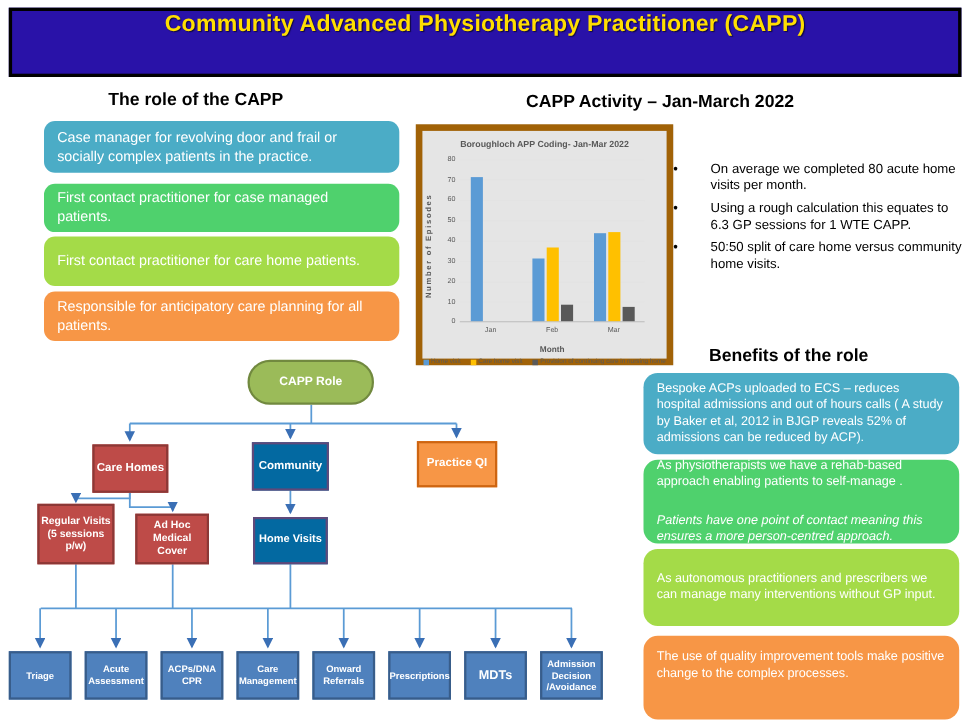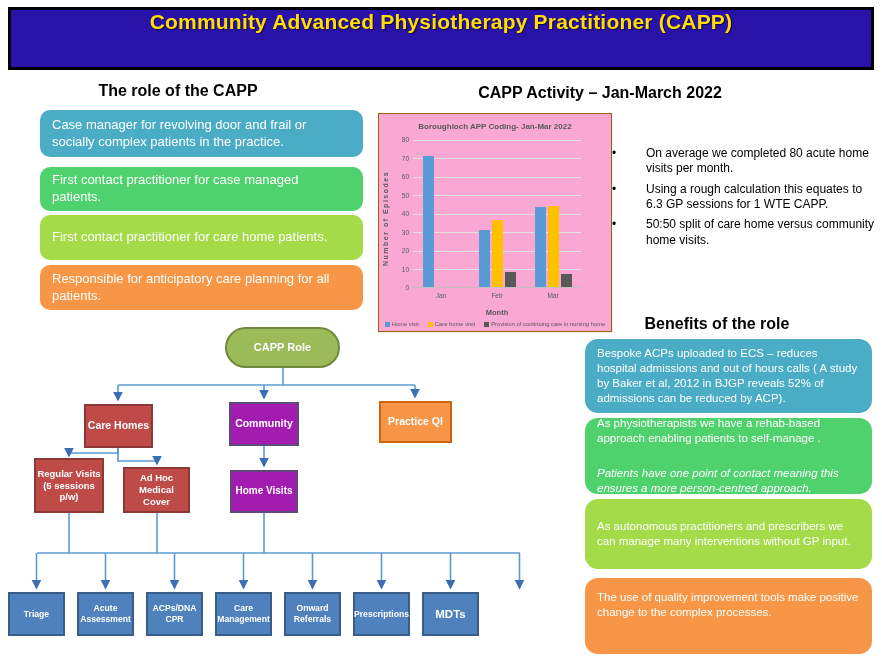--- a/index.html
+++ b/index.html
@@ -32,21 +32,21 @@
   #benefit-3 { top:499px; height:70px; }
   #benefit-4 { top:578px; height:76px; justify-content:flex-start; padding-top:12px; }
 
   
   .bullets { position:absolute; left:612px; top:146px; width:268px; list-style:none; }
   .bullets li { display:flex; font-size:12px; color:#000; line-height:1.28; margin-bottom:5px; }
   .bullets .dot { width:34px; flex:0 0 34px; font-size:12px; }
 
   
   #chart-panel { position:absolute; left:378px; top:113px; width:234px; height:219px;
-    background:#f9a8d4; border:1px solid #a16207; box-shadow:1px 1px 2px rgba(0,0,0,.08); }
+    background:#e5e5e5; border:6px solid #a16207; box-shadow:1px 1px 2px rgba(0,0,0,.08); }
   #chart-title { position:absolute; left:0; top:8px; width:100%; text-align:center;
     font-size:8px; color:#595959; font-weight:600; }
   #chart-ylabel { position:absolute; left:3px; top:30px; height:148px; writing-mode:vertical-rl;
     transform:rotate(180deg); text-align:center; font-size:7px; letter-spacing:1.5px; color:#595959; font-weight:600; }
   #plot { position:absolute; left:34px; top:26px; width:168px; height:148px; border-bottom:1px solid #bfbfbf; }
   .gridline { position:absolute; left:0; width:100%; height:1px; background:#e3e3e3; }
   .ytick { position:absolute; left:14px; width:16px; text-align:right; font-size:6.5px; color:#595959; }
   .bar-group { position:absolute; bottom:0; height:100%; display:flex; align-items:flex-end;
     justify-content:center; gap:2px; }
   .bar { width:11px; }
@@ -58,21 +58,21 @@
     justify-content:center; gap:9px; }
   .legend-item { display:flex; align-items:center; gap:2px; font-size:5.8px; color:#595959; }
   .legend-swatch { width:5px; height:5px; display:inline-block; }
 
   
   .node { position:absolute; color:#fff; display:flex; align-items:center; justify-content:center;
     text-align:center; font-weight:bold; line-height:1.25; }
   #node-root { left:225px; top:327px; width:115px; height:41px; background:#9bbb59;
     border:2px solid #71893f; border-radius:21px; font-size:11px; }
   .red-node { background:#be4b48; border:2px solid #8c3836; }
-  .purple-node { background:#a21caf; border:2px solid #5f497a; }
+  .purple-node { background:#0369a1; border:2px solid #5f497a; }
   #node-care-homes { left:84px; top:404px; width:69px; height:44px; font-size:10.5px; }
   #node-community { left:229px; top:402px; width:70px; height:44px; font-size:10.5px; }
   #node-practice-qi { left:379px; top:401px; width:73px; height:42px; background:#f79646;
     border:2px solid #ce6511; font-size:10.5px; }
   #node-regular-visits { left:34px; top:458px; width:70px; height:55px; font-size:9.5px; padding:1px; }
   #node-adhoc { left:123px; top:467px; width:67px; height:46px; font-size:9.5px; padding:16px; }
   #node-home-visits { left:230px; top:470px; width:68px; height:43px; font-size:10px; }
   .leaf { top:592px; width:57px; height:44px; background:#4f81bd; border:2px solid #385d8a;
     font-size:8.6px; font-weight:bold; padding:1px; }
   .leaf.big { font-size:11.5px; }
@@ -230,14 +230,15 @@
   <div class="node red-node" id="node-adhoc">Ad Hoc Medical Cover</div>
   <div class="node purple-node" id="node-home-visits">Home Visits</div>
 
   <div class="node leaf" style="left:8px">Triage</div>
   <div class="node leaf" style="left:77px">Acute Assessment</div>
   <div class="node leaf" style="left:146px">ACPs/DNA CPR</div>
   <div class="node leaf" style="left:284px">Onward Referrals</div>
   <div class="node leaf" style="left:215px">Care Management</div>
   <div class="node leaf" style="left:353px">Prescriptions</div>
   <div class="node leaf big" style="left:422px">MDTs</div>
+  <div class="node leaf" style="left:491px">Admission Decision /Avoidance</div>
 
 </div>
 
 </body></html>

